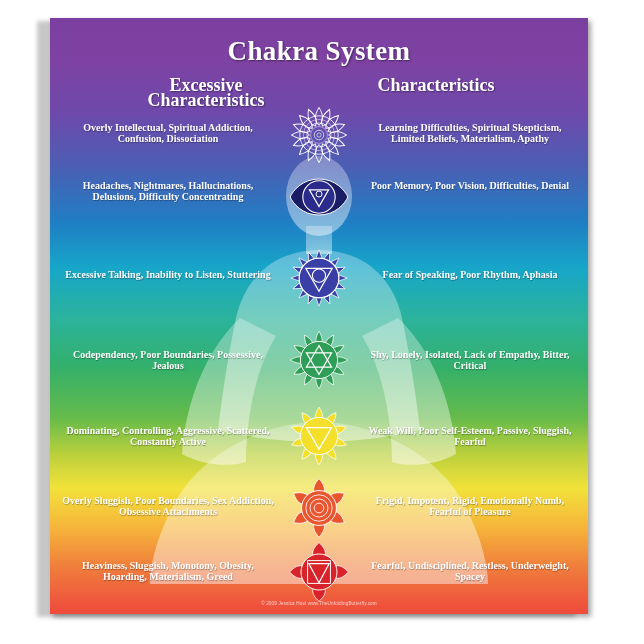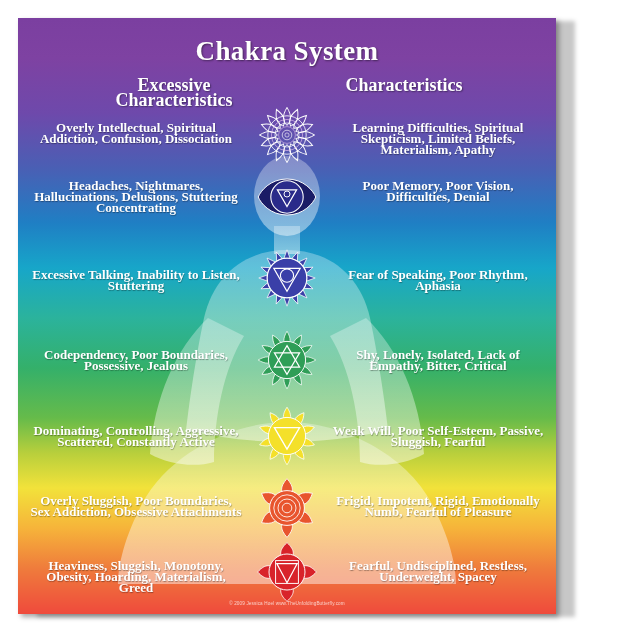--- a/index.html
+++ b/index.html
@@ -11,21 +11,21 @@
     position: relative;
     width: 644px;
     height: 644px;
     overflow: hidden;
     background: #ffffff;
     font-family: "Liberation Serif", serif;
   }
   
   #card {
     position: absolute;
-    left: 18px;
+    left: 50px;
     top: 18px;
     width: 538px;
     height: 596px;
     overflow: hidden;
     background: linear-gradient(to bottom,
         #7b3fa0 0px,
         #7e42a2 40px,
         #6e49ab 95px,
         #4a5fb4 150px,
         #1f7fc4 205px,
@@ -88,21 +88,21 @@
     position: absolute;
     left: 0;
     width: 538px;
     height: 0;
   }
   .cell {
     position: absolute;
     width: 212px;
     text-align: center;
     color: #ffffff;
-    font-size: 13px;
+    font-size: 10px;
     font-weight: bold;
     line-height: 11.2px;
     text-shadow: 0.5px 0.5px 1px rgba(0,0,0,0.35);
   }
   .cell.left  { left: 12px; }
   .cell.right { left: 314px; }
   .symbol {
     position: absolute;
     left: 239px;
     width: 60px;
@@ -208,21 +208,21 @@
           <circle cx="50" cy="50" r="26" stroke="#d9b6ea" stroke-width="1.2"></circle>
           <circle cx="50" cy="50" r="20" stroke="#ffffff" stroke-width="1.2"></circle>
           <circle cx="50" cy="50" r="14" stroke="#d9b6ea" stroke-width="1.1"></circle>
           <circle cx="50" cy="50" r="8" stroke="#ffffff" stroke-width="1.1"></circle>
           <circle cx="50" cy="50" r="3.5" stroke="#ffffff" stroke-width="1"></circle>
         </g>
       </svg>
     </div>
 
     <div class="row" style="top:162px">
-      <div class="cell left" style="top:0">Headaches, Nightmares, Hallucinations, Delusions, Stuttering Concentrating</div>
+      <div class="cell left" style="top:0">Headaches, Nightmares, Hallucinations, Delusions, Difficulty Concentrating</div>
       <div class="cell right" style="top:0">Poor Memory, Poor Vision, Difficulties, Denial</div>
       <svg class="symbol" style="top:-13px" viewBox="0 0 100 100">
         <path d="M50 20 C22 20 6 40 2 50 C6 60 22 80 50 80 C78 80 94 60 98 50 C94 40 78 20 50 20 Z" fill="#1b1c66" stroke="#ffffff" stroke-width="1.6"></path>
         <circle cx="50" cy="50" r="27" fill="#2a2b8a" stroke="#ffffff" stroke-width="1.8"></circle>
         <path d="M34 38 L66 38 L50 66 Z" fill="none" stroke="#ffffff" stroke-width="2"></path>
         <circle cx="50" cy="45" r="5" fill="none" stroke="#ffffff" stroke-width="1.6"></circle>
       </svg>
     </div>
 
     <div class="row" style="top:251px">

